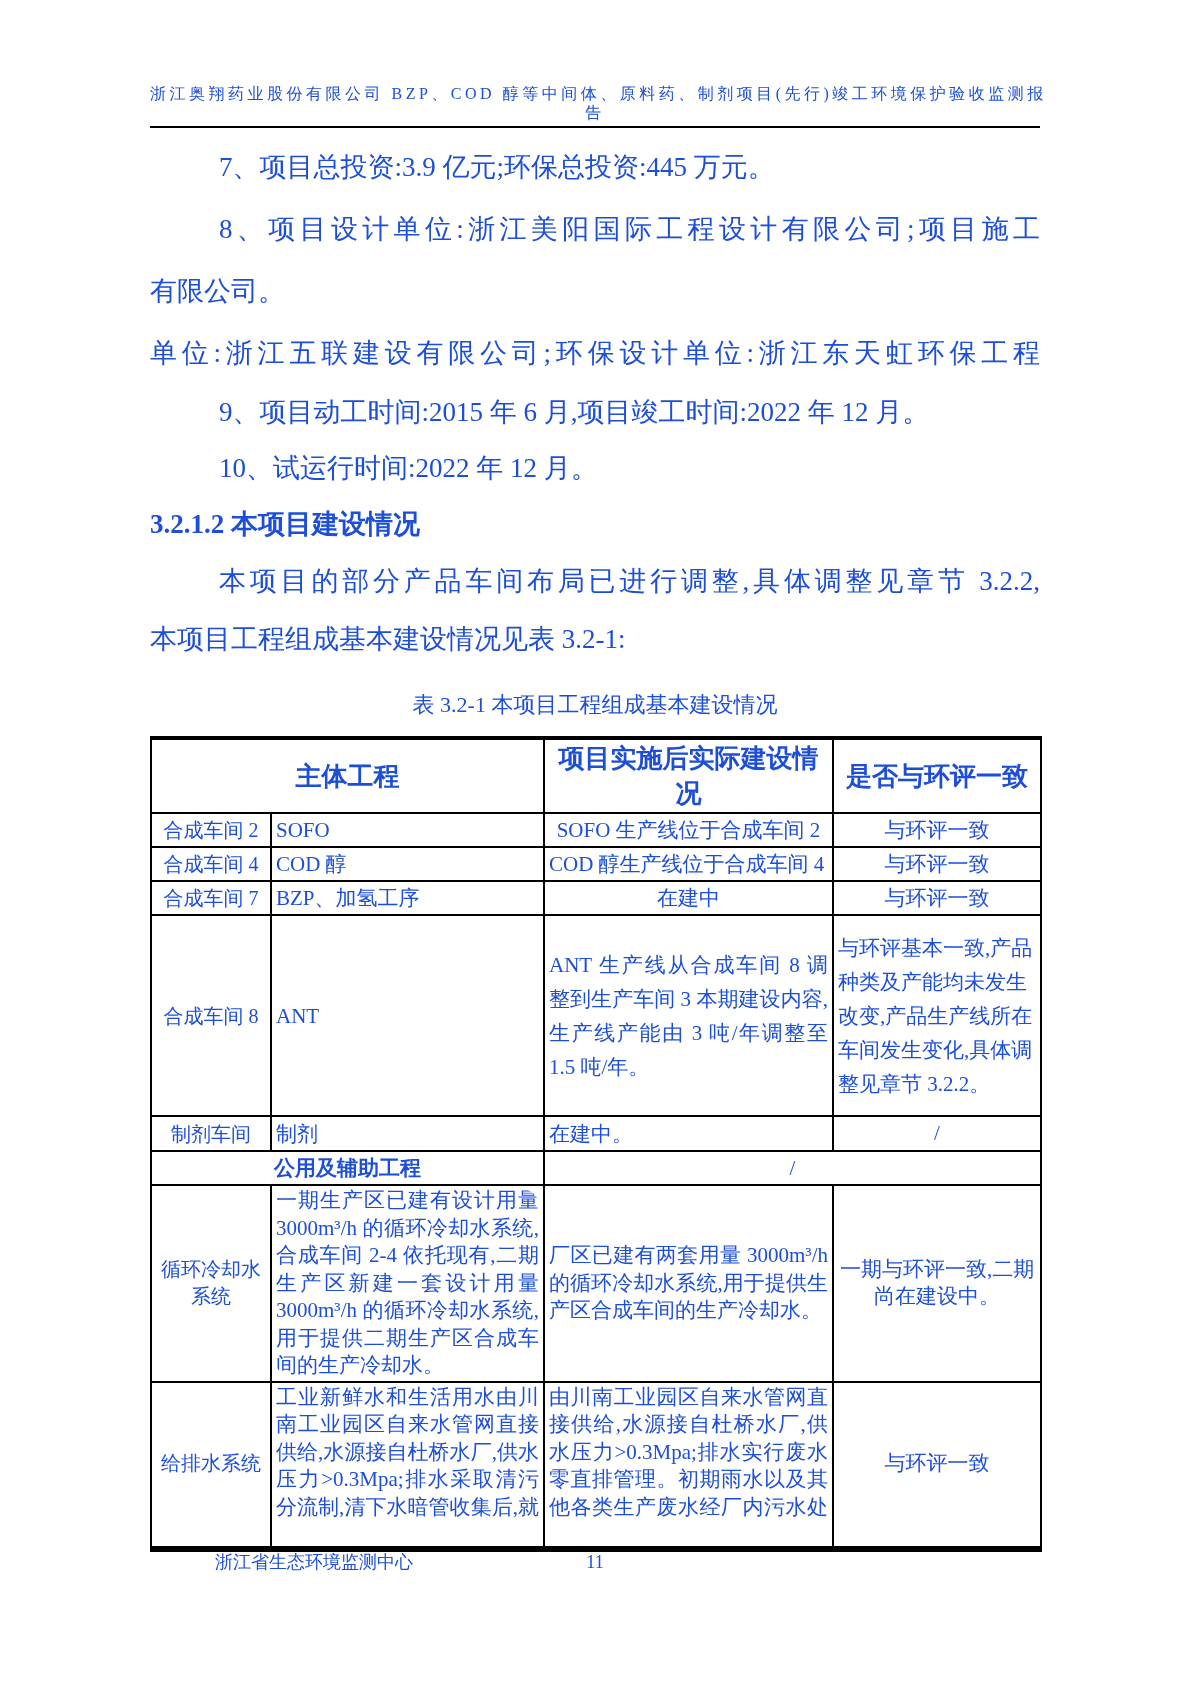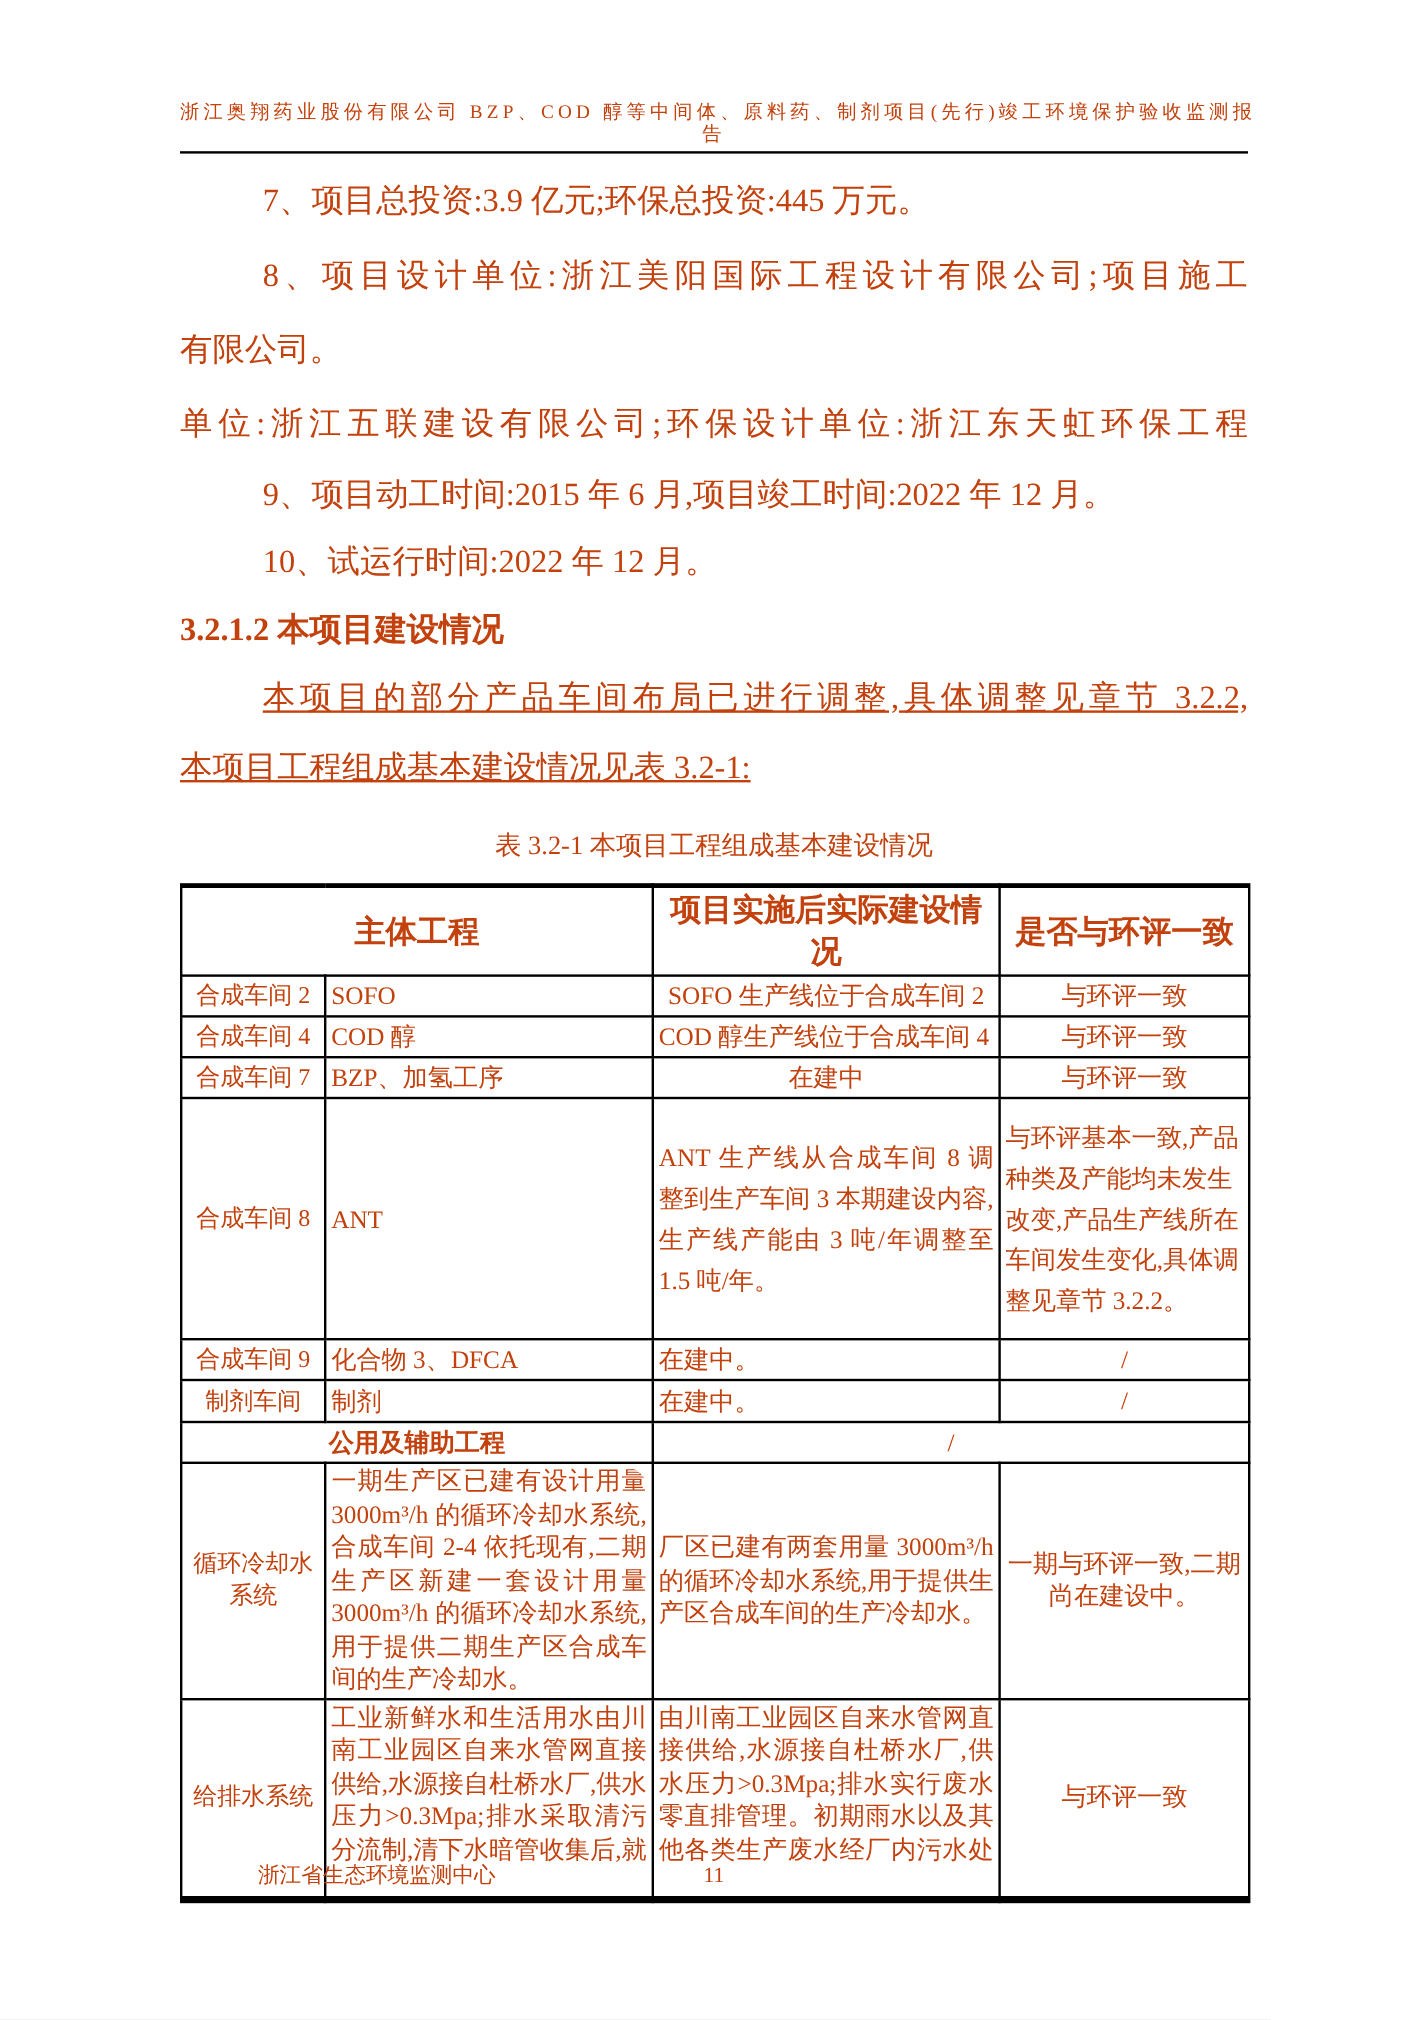--- a/index.html
+++ b/index.html
@@ -1,21 +1,21 @@
 <!DOCTYPE html>
 <html><head>
 <meta charset="utf-8">
 <style>
   html,body { margin:0; padding:0; background:#e8e8e8; }
   .page {
     position:relative;
     width:1190px; height:1683px;
     margin:0 auto;
     background:#ffffff;
-    color:#c2410c;
+    color:#1d4ed8;
     font-family:"Liberation Serif","DejaVu Serif",serif;
     overflow:hidden;
   }
   .sheet { width:890px; margin:0 auto; }
 
   
   .doc-header {
     padding-top:84px;
     padding-bottom:4px;
     border-bottom:2px solid #000;
@@ -31,21 +31,21 @@
   
   .para { font-size:27px; line-height:62px; text-align:left; }
   .para.first { margin-top:8px; }
   .pline { font-size:27px; line-height:62px; }
   .pline.tight { line-height:56px; }
   .indent { padding-left:69px; }
   .stretch { text-align:justify; text-align-last:justify; }
   .section-heading {
     margin:0; font-size:27px; line-height:56px; font-weight:bold;
   }
-  .intro-line { font-size:27px; line-height:58px;text-decoration:underline; }
+  .intro-line { font-size:27px; line-height:58px; }
 
   
   .table-caption {
     margin-top:20px;
     font-size:22px; line-height:34px; font-weight:normal;
     text-align:center;
   }
   table.proj {
     margin-top:14px;
     border-collapse:collapse;
@@ -146,26 +146,20 @@
         <td class="cl">BZP、加氢工序</td>
         <td class="cc">在建中</td>
         <td class="cc">与环评一致</td>
       </tr>
       <tr class="big">
         <td class="lbl">合成车间 8</td>
         <td class="cl">ANT</td>
         <td class="cj">ANT 生产线从合成车间 8 调整到生产车间 3 本期建设内容,生产线产能由 3 吨/年调整至 1.5 吨/年。</td>
         <td class="cl">与环评基本一致,产品种类及产能均未发生改变,产品生产线所在车间发生变化,具体调整见章节 3.2.2。</td>
       </tr>
-      <tr class="r32">
-        <td class="lbl">合成车间 9</td>
-        <td class="cl">化合物 3、DFCA</td>
-        <td class="cl">在建中。</td>
-        <td class="cc">/</td>
-      </tr>
       <tr class="r33">
         <td class="lbl">制剂车间</td>
         <td class="cl">制剂</td>
         <td class="cl">在建中。</td>
         <td class="cc">/</td>
       </tr>
       <tr class="r32">
         <td colspan="2" class="secname">公用及辅助工程</td>
         <td colspan="2" class="cc">/</td>
       </tr>

